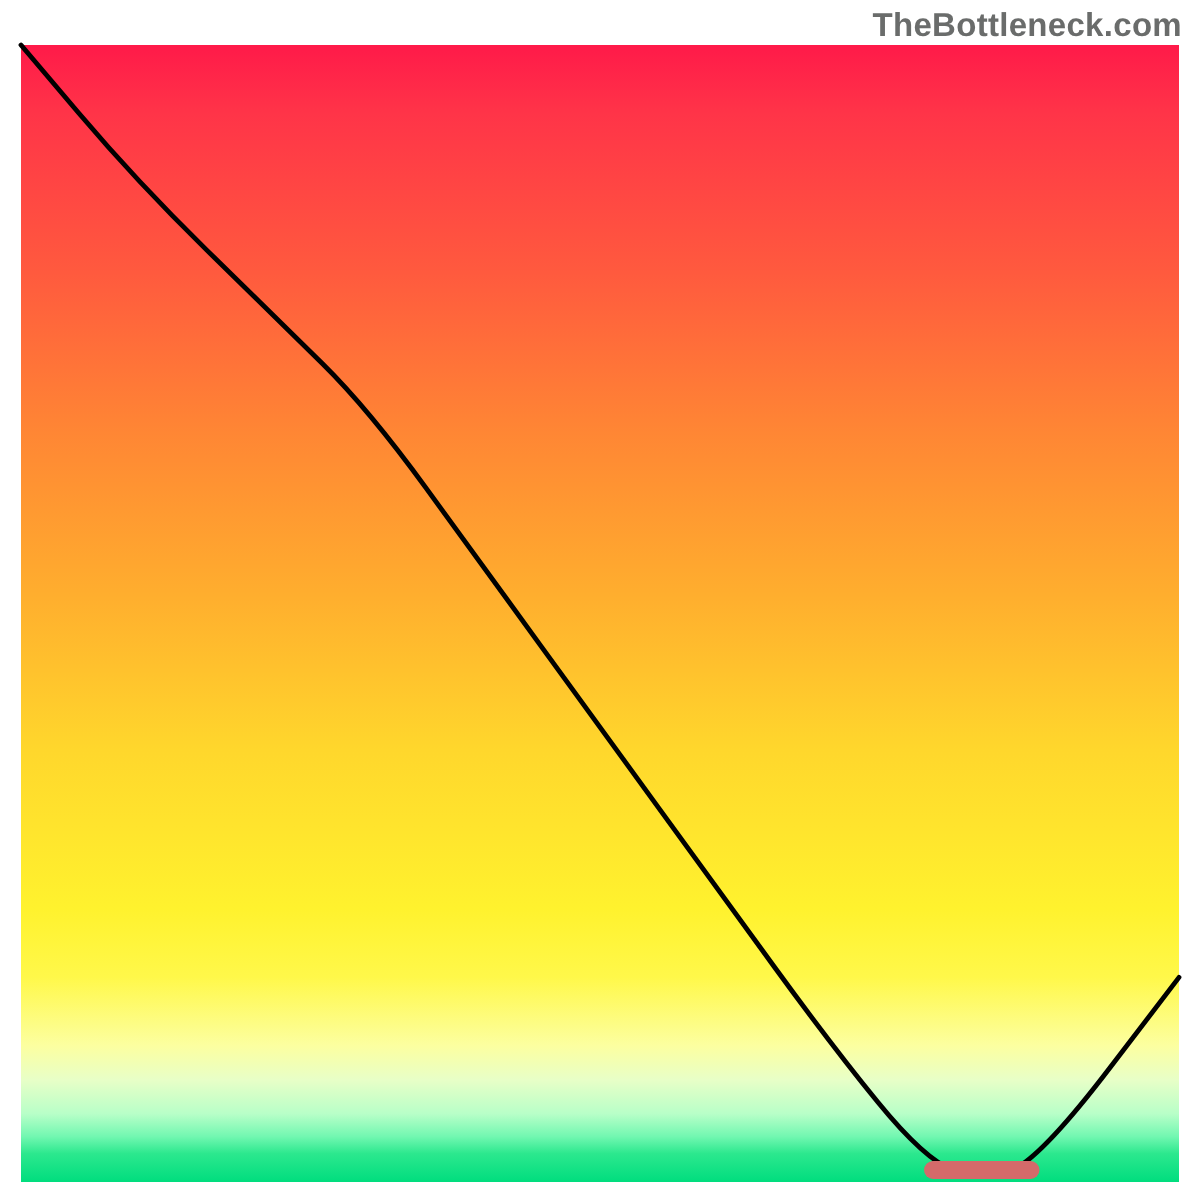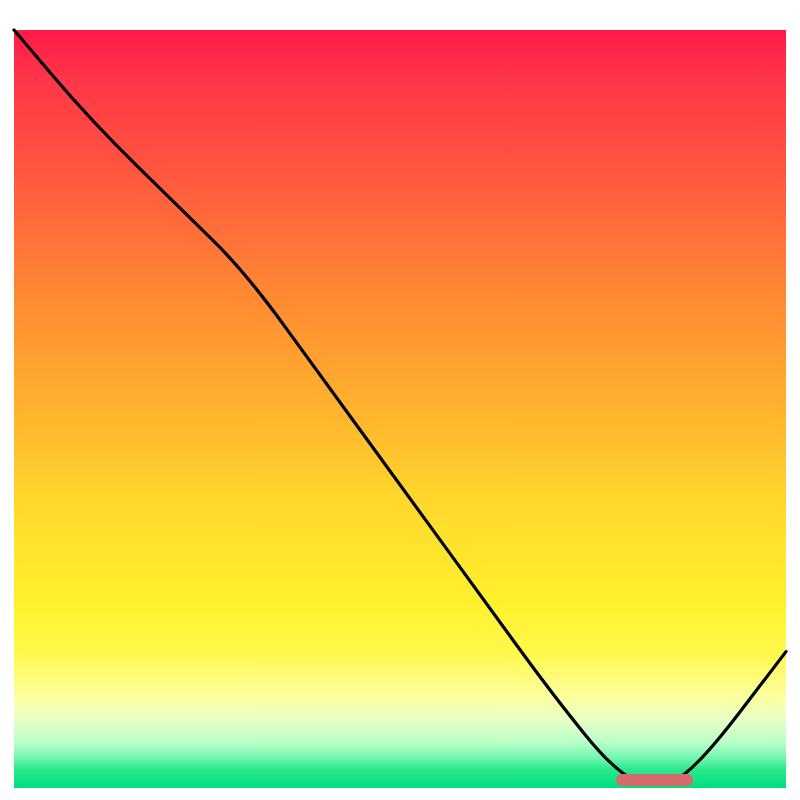--- a/index.html
+++ b/index.html
@@ -61,20 +61,21 @@
     height: 12px;
     border-radius: 6px;
     background: #d46a6a;
   }
 </style>
 </head>
 <body>
 
 <div class="container">
 
+  <div class="watermark">TheBottleneck.com</div>
 
   <div class="plot">
 
     <svg class="curve" viewBox="0 0 772 758" preserveAspectRatio="none">
       <path id="curve-path" fill="none" stroke="#000000" stroke-width="3.2" stroke-linejoin="round" stroke-linecap="round" d="M 0.0 0.0 Q 0.0 0.0 38.6 45.5 Q 77.2 91.0 123.5 136.4 Q 169.8 181.9 200.7 212.2 Q 231.6 242.6 270.2 295.6 Q 308.8 348.7 347.4 401.7 Q 386.0 454.8 424.6 507.9 Q 463.2 560.9 501.8 614.0 Q 540.4 667.0 571.3 704.9 Q 602.2 742.8 621.5 750.4 Q 640.8 758.0 660.1 750.4 Q 679.4 742.8 725.7 682.2 T 772.0 621.6"></path>
     </svg>
 
     <div class="indicator" id="min-indicator" style="left: 602.16px; width: 77.2px; height: 12px; top: 744px;"></div>
   </div>
 

